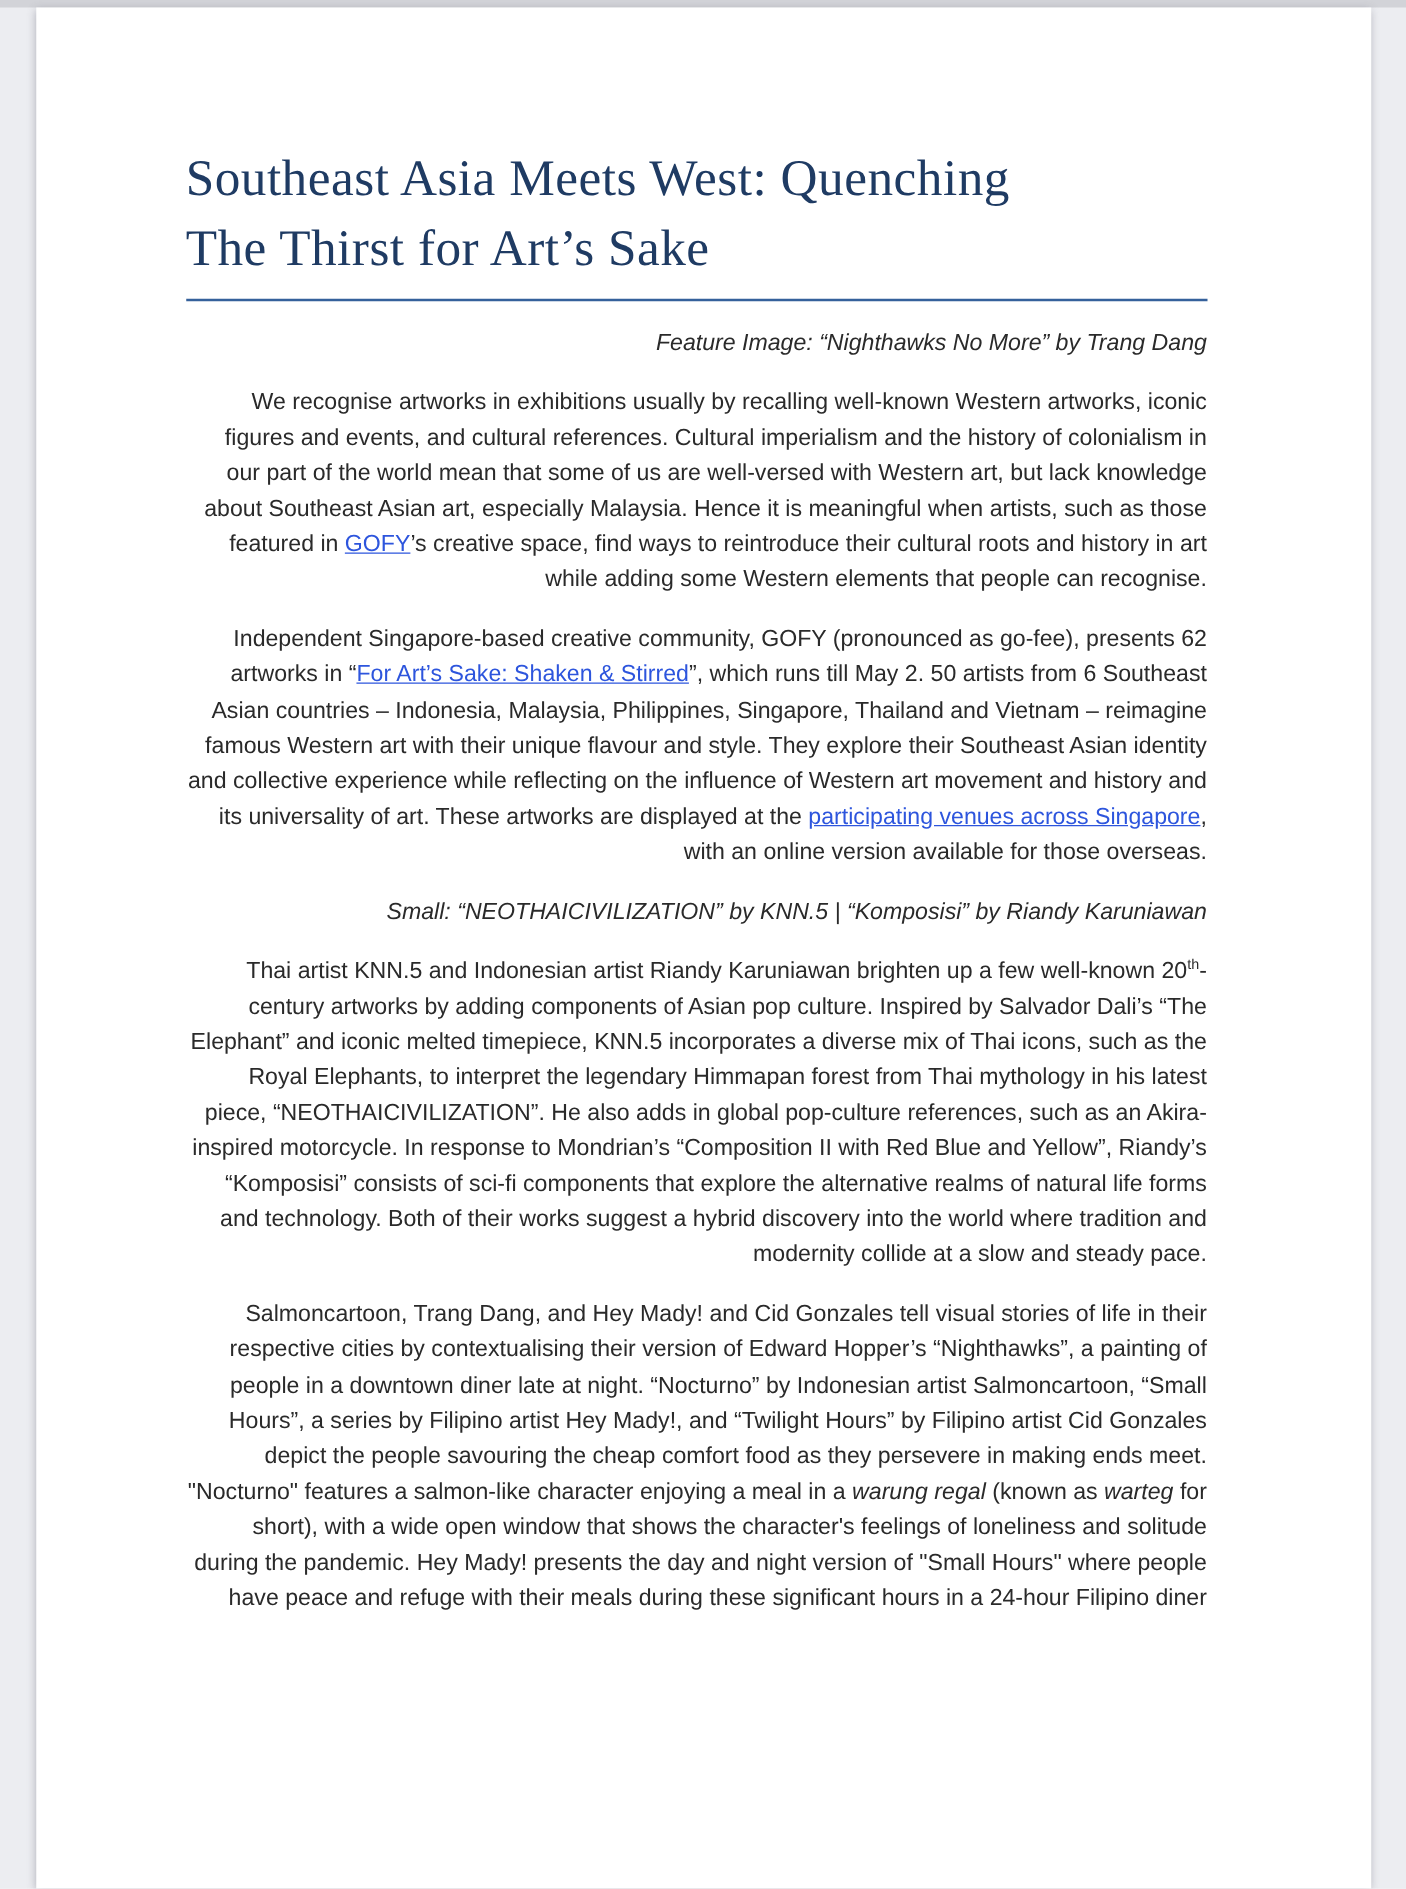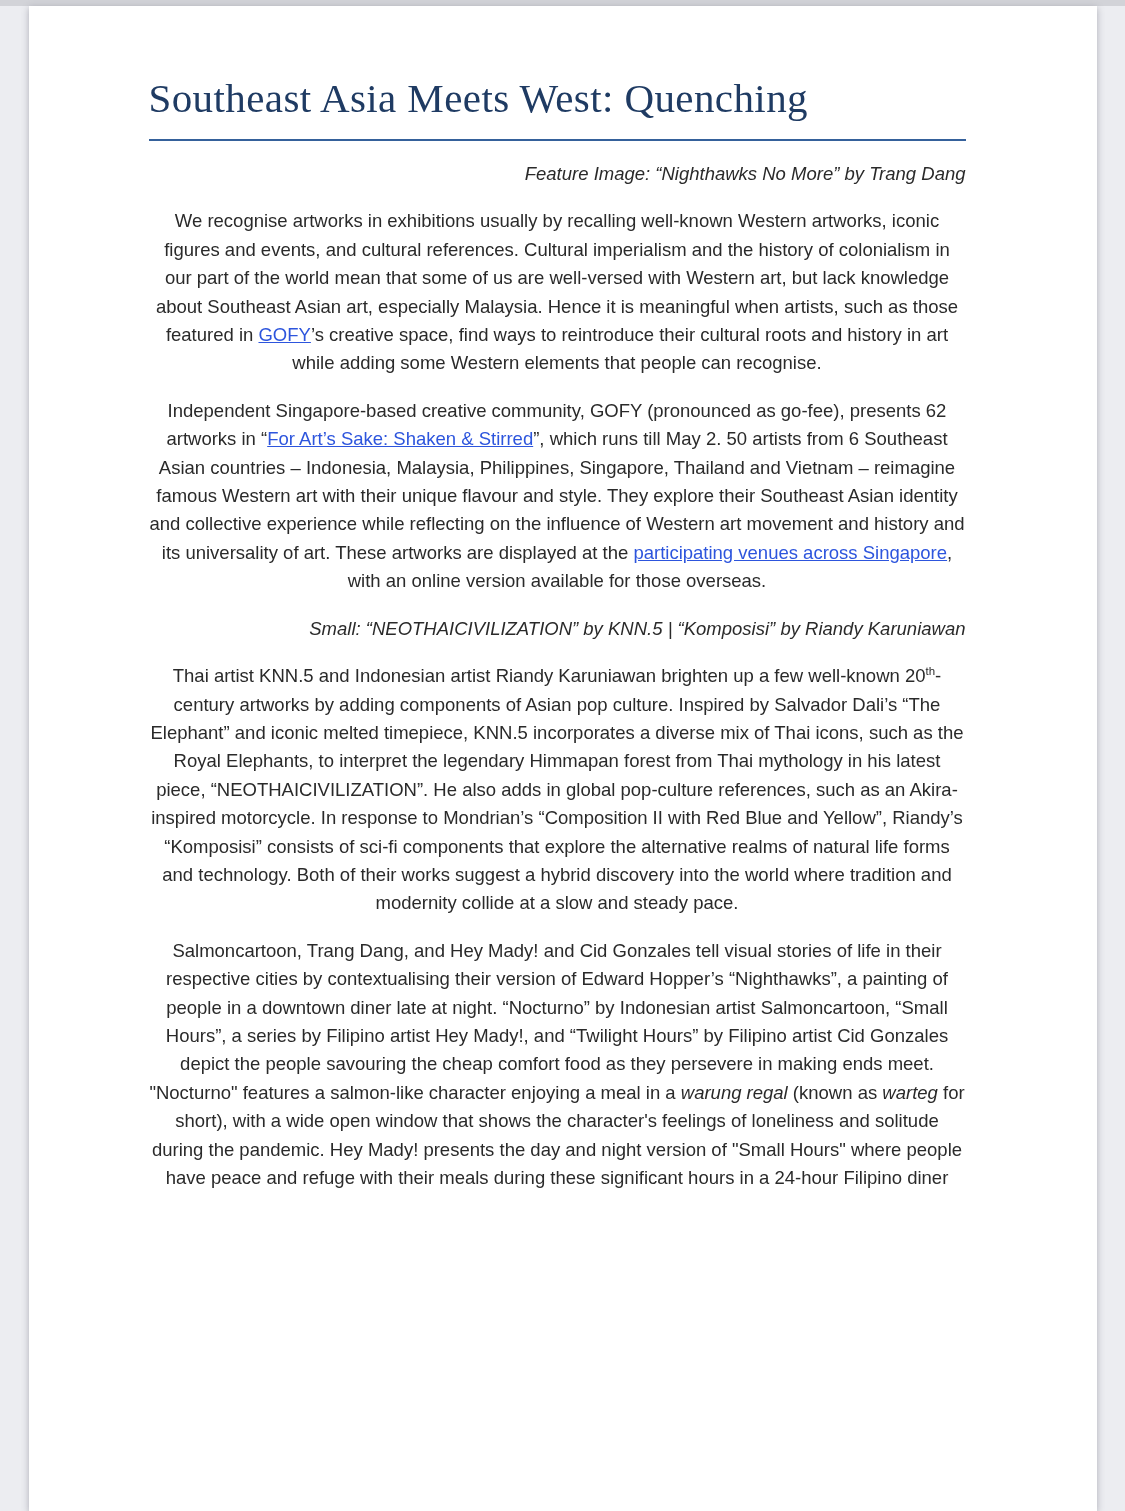--- a/index.html
+++ b/index.html
@@ -6,45 +6,46 @@
     --bg:#ecedf1; --strip:#d2d3d8; --sheet:#ffffff;
     --title-color:#1f3b63; --rule-color:#35619b; --body-color:#2a2a2a; --link:#2d55dd;
   }
   *{box-sizing:border-box;}
   html,body{margin:0;padding:0;}
   body{background:var(--bg);font-family:"Liberation Sans","DejaVu Sans",sans-serif;}
   .backdrop{width:1125px;height:1511px;background:var(--bg);overflow:hidden;}
   .top-strip{height:6px;background:var(--strip);}
   .sheet{
     width:1068px;margin:0 auto;background:var(--sheet);min-height:1505px;
-    padding:64px 131px 80px 120px;
+    padding:108px 131px 80px 120px;
     box-shadow:0 2px 7px rgba(95,95,110,0.45);
     color:var(--body-color);
     font-size:18.5px;line-height:28.4px;
   }
   h1{
     margin:0;font-family:"Liberation Serif","DejaVu Serif",serif;font-weight:normal;
     font-size:41px;line-height:56px;color:var(--title-color);letter-spacing:0.4px;
   }
   h1 .tl{display:block;}
   .title-rule{border-bottom:2px solid var(--rule-color);margin-top:13px;}
   .caption{font-style:italic;text-align:right;margin:19px 0;}
-  .para{margin:0 0 19px 0;text-align:center;}
+  .para{margin:0 0 19px 0;text-align:right;}
   a.link{color:var(--link);text-decoration:underline;cursor:pointer;}
   em{font-style:italic;}
   sup{font-size:0.62em;line-height:0;vertical-align:super;}
 </style>
 </head>
 <body>
 
 <div class="backdrop">
   <div class="top-strip"></div>
   <div class="sheet">
     <h1>
       <span class="tl">Southeast Asia Meets West: Quenching</span>
+      <span class="tl">The Thirst for Art’s Sake</span>
     </h1>
     <div class="title-rule"></div>
     <div>
         <div class="caption"><span>Feature Image: “Nighthawks No More” by Trang Dang</span></div>
         <p class="para"><span>We recognise artworks in exhibitions usually by recalling well-known Western artworks, iconic figures and events, and cultural references. Cultural imperialism and the history of colonialism in our part of the world mean that some of us are well-versed with Western art, but lack knowledge about Southeast Asian art, especially Malaysia. Hence it is meaningful when artists, such as those featured in </span><a class="link" href="#">GOFY</a><span>’s creative space, find ways to reintroduce their cultural roots and history in art while adding some Western elements that people can recognise.</span></p>
         <p class="para"><span>Independent Singapore-based creative community, GOFY (pronounced as go-fee), presents 62 artworks in “</span><a class="link" href="#">For Art’s Sake: Shaken &amp; Stirred</a><span>”, which runs till May 2. 50 artists from 6 Southeast Asian countries – Indonesia, Malaysia, Philippines, Singapore, Thailand and Vietnam – reimagine famous Western art with their unique flavour and style. They explore their Southeast Asian identity and collective experience while reflecting on the influence of Western art movement and history and its universality of art. These artworks are displayed at the </span><a class="link" href="#">participating venues across Singapore</a><span>, with an online version available for those overseas.</span></p>
         <div class="caption"><span>Small: “NEOTHAICIVILIZATION” by KNN.5 | “Komposisi” by Riandy Karuniawan</span></div>
         <p class="para"><span>Thai artist KNN.5 and Indonesian artist Riandy Karuniawan brighten up a few well-known 20</span><sup>th</sup><span>-century artworks by adding components of Asian pop culture. Inspired by Salvador Dali’s “The Elephant” and iconic melted timepiece, KNN.5 incorporates a diverse mix of Thai icons, such as the Royal Elephants, to interpret the legendary Himmapan forest from Thai mythology in his latest piece, “NEOTHAICIVILIZATION”. He also adds in global pop-culture references, such as an Akira-inspired motorcycle. In response to Mondrian’s “Composition II with Red Blue and Yellow”, Riandy’s “Komposisi” consists of sci-fi components that explore the alternative realms of natural life forms and technology. Both of their works suggest a hybrid discovery into the world where tradition and modernity collide at a slow and steady pace.</span></p>
         <p class="para"><span>Salmoncartoon, Trang Dang, and Hey Mady! and Cid Gonzales tell visual stories of life in their respective cities by contextualising their version of Edward Hopper’s “Nighthawks”, a painting of people in a downtown diner late at night. “Nocturno” by Indonesian artist Salmoncartoon, “Small Hours”, a series by Filipino artist Hey Mady!, and “Twilight Hours” by Filipino artist Cid Gonzales depict the people savouring the cheap comfort food as they persevere in making ends meet. "Nocturno" features a salmon-like character enjoying a meal in a </span><em>warung regal</em><span> (known as </span><em>warteg</em><span> for short), with a wide open window that shows the character's feelings of loneliness and solitude during the pandemic. Hey Mady! presents the day and night version of "Small Hours" where people have peace and refuge with their meals during these significant hours in a 24-hour Filipino diner</span></p>
       </div>

